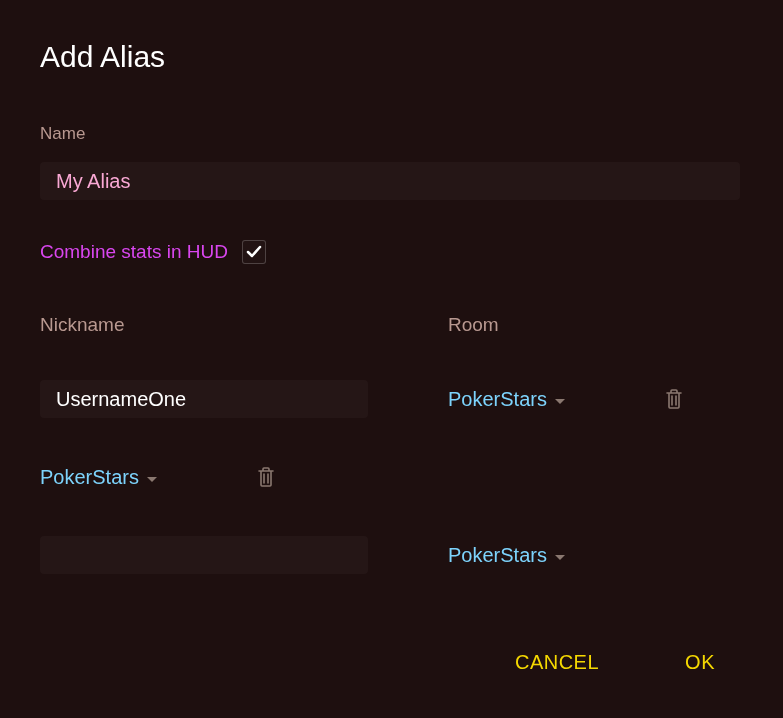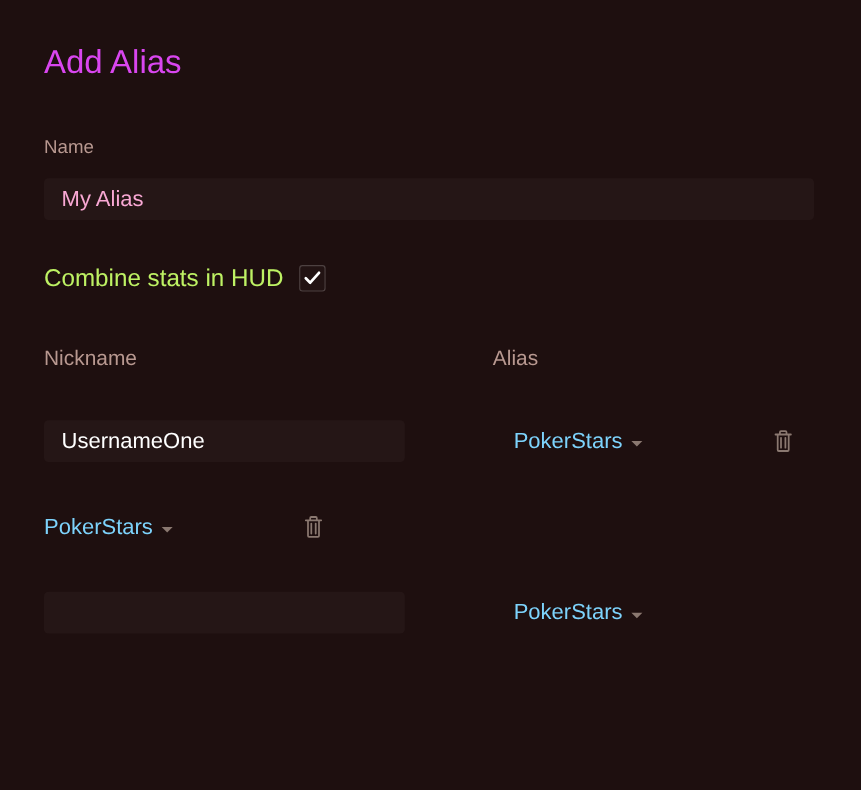--- a/index.html
+++ b/index.html
@@ -16,21 +16,21 @@
     }
     .dialog {
       width: 783px;
       height: 718px;
       background: #1e0f0f;
       padding: 40px;
       display: flex;
       flex-direction: column;
     }
     .dialog-title {
-      color: #d946ef;
+      color: #ffffff;
       font-size: 30px;
       font-weight: 400;
       margin-bottom: 50px;
     }
     .field-label {
       color: #b89890;
       font-size: 17px;
       font-weight: 400;
       margin-bottom: 18px;
     }
@@ -58,22 +58,22 @@
       padding: 0 16px;
       outline: none;
     }
     .checkbox-row {
       display: flex;
       align-items: center;
       margin-top: 40px;
       margin-bottom: 50px;
     }
     .checkbox-label {
-      color: #bef264;
-      font-size: 22px;
+      color: #d946ef;
+      font-size: 19px;
       margin-right: 14px;
     }
     .checkbox {
       width: 24px;
       height: 24px;
       border: 1px solid rgba(255,255,255,0.2);
       background: rgba(255,255,255,0.02);
       border-radius: 3px;
       display: flex;
       align-items: center;
@@ -97,21 +97,20 @@
     }
     .col-label {
       color: #b89890;
       font-size: 19px;
     }
     .row {
       display: flex;
       align-items: center;
       height: 40px;
       margin-bottom: 38px;
-      gap: 19px;
     }
     .room-cell {
       width: 216px;
       display: flex;
       align-items: center;
       cursor: pointer;
     }
     .room-text {
       color: #7dd3fc;
       font-size: 20px;
@@ -169,21 +168,21 @@
         <path d="M2 8 L6 12 L14 3" stroke="#ffffff" stroke-width="2.5" fill="none" stroke-linecap="round" stroke-linejoin="round"></path>
       </svg>
     </div>
   </div>
 
   <div class="columns-header">
     <div class="col-nickname">
       <span class="col-label">Nickname</span>
     </div>
     <div class="col-room">
-      <span class="col-label">Alias</span>
+      <span class="col-label">Room</span>
     </div>
   </div>
 
   <div class="row">
     <div class="nickname-cell">
       <input class="nickname-input" type="text" value="UsernameOne" style="">
     </div>
     <div class="room-cell">
       <span class="room-text">PokerStars</span>
       <span class="caret"></span>
@@ -206,14 +205,18 @@
   <div class="row">
     <div class="nickname-cell">
       <input class="nickname-input" type="text" value="" style="">
     </div>
     <div class="room-cell">
       <span class="room-text">PokerStars</span>
       <span class="caret"></span>
     </div>
   </div>
 
+  <div class="actions">
+    <button class="action-btn">CANCEL</button>
+    <button class="action-btn">OK</button>
+  </div>
 
 </div>
 
 </body></html>

